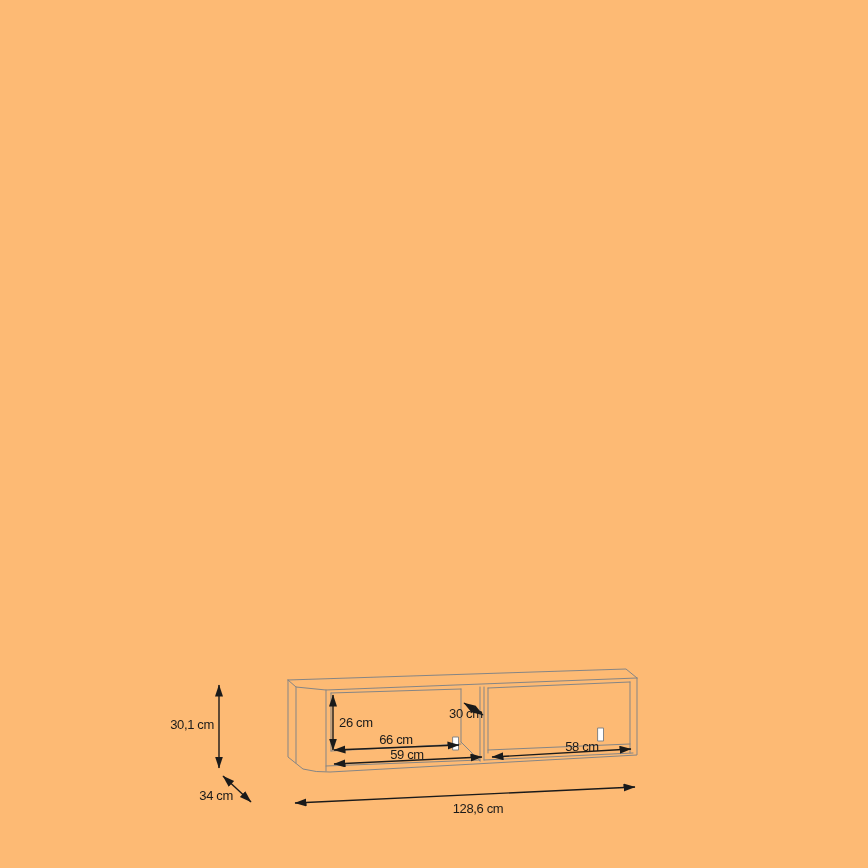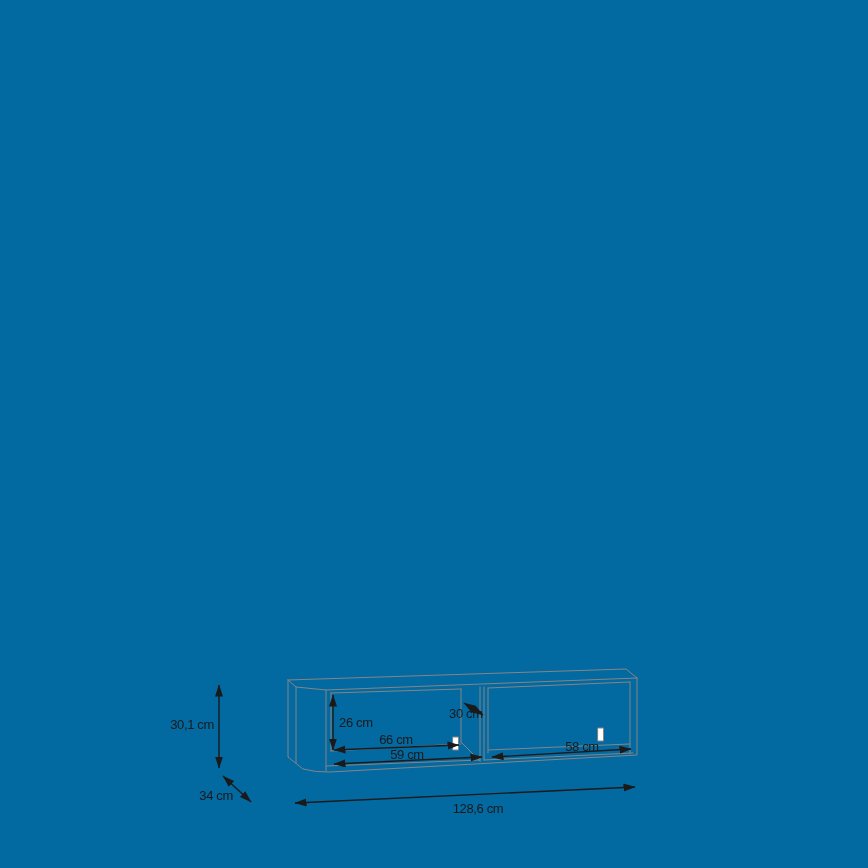--- a/index.html
+++ b/index.html
@@ -4,21 +4,21 @@
 <style>
   html, body {
     margin: 0;
     padding: 0;
     background: #ffffff;
   }
   .canvas {
     position: relative;
     width: 868px;
     height: 868px;
-    background: #0369a1;
+    background: #fdba74;
     overflow: hidden;
   }
   svg text {
     font-family: "Liberation Sans", sans-serif;
     font-size: 13px;
     letter-spacing: -0.35px;
   }
 </style>
 </head>
 <body>

